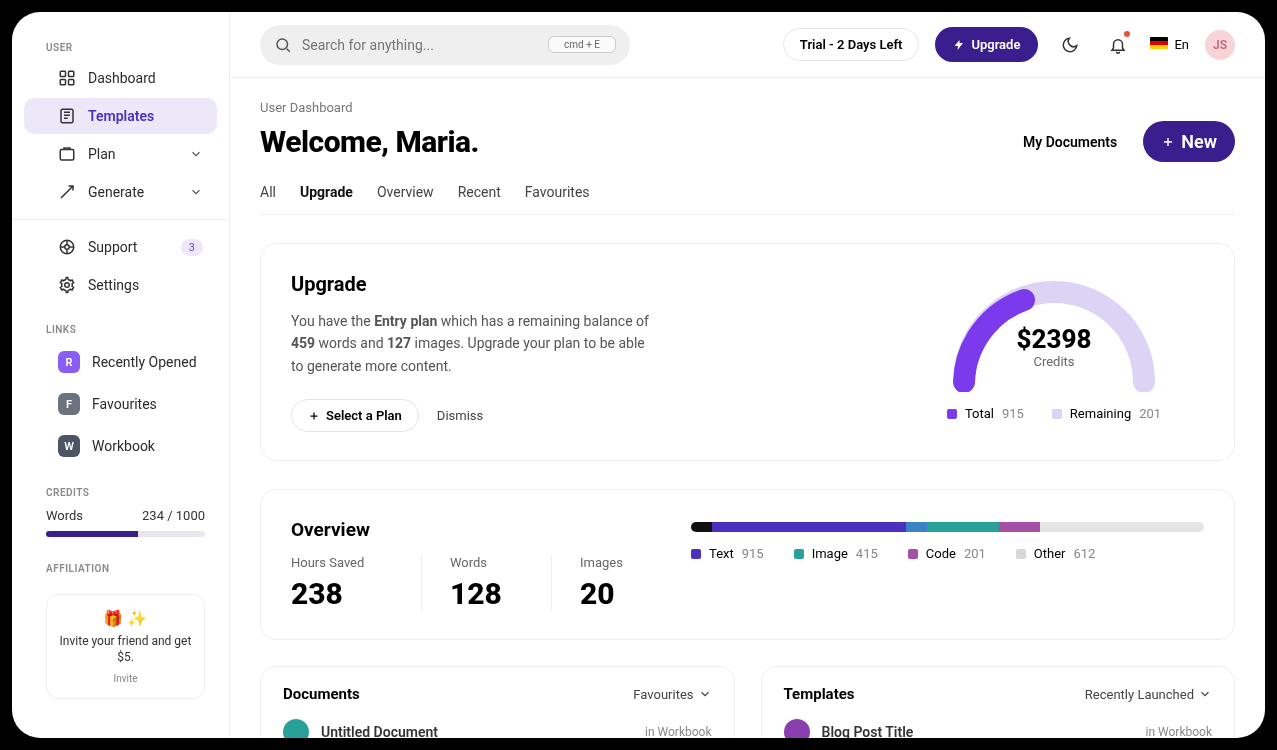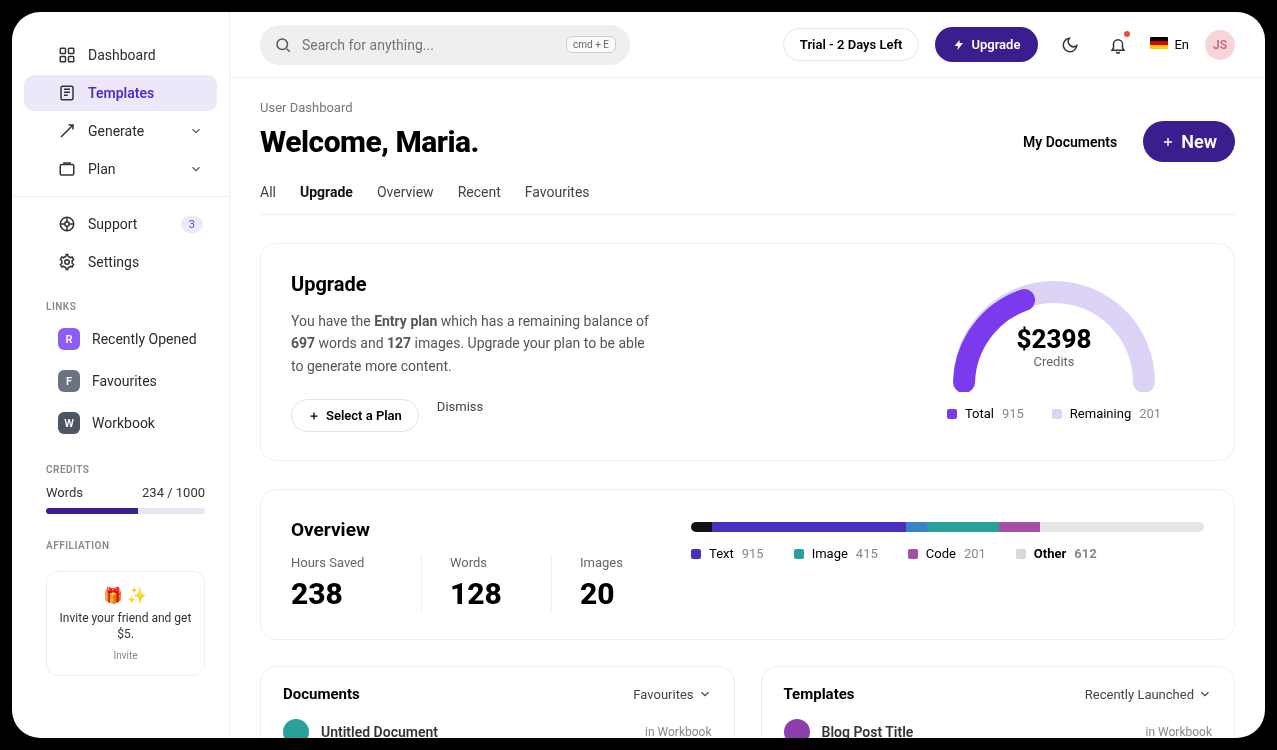--- a/index.html
+++ b/index.html
@@ -24,21 +24,21 @@
   .credits-fill { height: 100%; background: #3b1e8e; width: 58%; }
   .affil-card { margin: 14px 24px 0 34px; border: 1px solid #eee; border-radius: 12px; padding: 14px 10px; text-align: center; }
   .affil-card .emoji { font-size: 16px; margin-bottom: 6px; }
   .affil-card .txt { font-size: 12px; color: #333; line-height: 1.3; }
   .affil-card .invite { font-size: 10px; color: #888; margin-top: 8px; cursor: pointer; }
   
   .main { flex: 1; display: flex; flex-direction: column; overflow: hidden; }
   .topbar { height: 66px; display: flex; align-items: center; padding: 0 30px; border-bottom: 1px solid #eee; gap: 16px; }
   .search { flex: 0 0 370px; background: #efefef; border-radius: 22px; height: 40px; display: flex; align-items: center; padding: 0 14px; color: #777; gap: 10px; }
   .search input { border: none; background: transparent; outline: none; flex: 1; font-size: 14px; color: #333; }
-  .search .kbd { font-size: 10px; border: 1px solid #ccc; border-radius: 6px; padding: 2px 6px; color: #666; background:#fafafa;margin-left:35px; }
+  .search .kbd { font-size: 10px; border: 1px solid #ccc; border-radius: 6px; padding: 2px 15px; color: #666; background:#fafafa;margin-left:35px; }
   .spacer { flex: 1; }
   .trial-pill { border: 1px solid #e5e5e5; border-radius: 20px; padding: 8px 16px; font-size: 13px; font-weight: 600; }
   .upgrade-btn { background: #3b1e8e; color: #fff; border-radius: 22px; padding: 10px 18px; font-size: 13px; font-weight: 600; display: flex; align-items: center; gap: 6px; cursor: pointer; }
   .icon-btn { width: 32px; height: 32px; display: flex; align-items: center; justify-content: center; cursor: pointer; position: relative; }
   .notif-dot { position: absolute; top: 2px; right: 4px; width: 6px; height: 6px; background: #e94f37; border-radius: 50%; }
   .lang { display: flex; gap: 6px; font-size: 13px; cursor: pointer; }
   .flag { width: 18px; height: 12px; background: linear-gradient(to bottom, #000 33%, #dd0000 33% 66%, #ffce00 66%); border-radius: 1px; }
   .avatar { width: 30px; height: 30px; border-radius: 50%; background: #f6d4d8; color: #c0677a; font-size: 12px; font-weight: 600; display: flex; align-items: center; justify-content: center; }
   
   .content { padding: 22px 30px 0 30px; overflow: auto; flex: 1; }
@@ -50,21 +50,21 @@
   .new-btn { background: #3b1e8e; color: #fff; border-radius: 22px; padding: 10px 18px; font-size: 18px; font-weight: 600; display: flex; align-items: center; gap: 6px; cursor: pointer; }
   .tabs { display: flex; gap: 24px; margin-top: 14px; border-bottom: 1px solid #eee; font-size: 14px; }
   .tab { padding: 8px 0 14px 0; color: #444; cursor: pointer; }
   .tab.active { font-weight: 700; color: #111; }
   
   .card { border: 1px solid #eee; border-radius: 16px; padding: 28px 30px; margin-top: 28px; }
   .upgrade-card { display: flex; gap: 20px; }
   .upgrade-left { flex: 1; }
   .upgrade-left h2 { font-size: 20px; font-weight: 700; margin-bottom: 14px; }
   .upgrade-left p { font-size: 14px; color: #555; line-height: 1.6; max-width: 360px; }
-  .upgrade-actions { margin-top: 22px; display: flex; gap: 18px; }
+  .upgrade-actions { margin-top: 22px; display: flex; gap: 18px; align-items: center; }
   .select-plan { border: 1px solid #e3e3e3; border-radius: 20px; padding: 8px 16px; font-size: 13px; font-weight: 600; display: flex; align-items: center; gap: 6px; cursor: pointer; }
   .dismiss { font-size: 13px; color: #444; cursor: pointer; }
   .gauge-wrap { width: 300px; text-align: center; }
   .gauge { position: relative; width: 220px; height: 120px; margin: 0 auto; }
   .gauge svg { width: 220px; height: 120px; }
   .gauge-center { position: absolute; left: 0; right: 0; top: 52px; }
   .gauge-val { font-size: 26px; font-weight: 800; }
   .gauge-label { font-size: 13px; color: #666; }
   .legend { display: flex; gap: 28px; justify-content: center; margin-top: 14px; font-size: 13px; }
   .legend .item { display: flex; align-items: center; gap: 8px; }
@@ -93,20 +93,21 @@
   .li-title { font-size: 14px; font-weight: 600; color: #333; }
   .li-meta { margin-left: auto; font-size: 12px; color: #888; }
   svg { display: block; }
 </style>
 </head>
 <body>
 
 <div class="frame">
 
   <aside class="sidebar">
+    <div class="side-section-label">USER</div>
 
     <div class="side-item">
       <span class="side-icon">
         <svg width="18" height="18" viewBox="0 0 24 24" fill="none" stroke="currentColor" stroke-width="2">
             <rect x="3" y="3" width="7" height="7" rx="1"></rect>
             <rect x="14" y="3" width="7" height="7" rx="1"></rect>
             <rect x="3" y="14" width="7" height="7" rx="1"></rect>
             <rect x="14" y="14" width="7" height="7" rx="1"></rect>
           </svg>
       </span>
@@ -119,39 +120,39 @@
             <rect x="4" y="3" width="16" height="18" rx="2"></rect>
             <path d="M8 7h8M8 11h8M8 15h5"></path>
           </svg>
       </span>
       <span>Templates</span>
     </div>
 
     <div class="side-item">
       <span class="side-icon">
         <svg width="18" height="18" viewBox="0 0 24 24" fill="none" stroke="currentColor" stroke-width="2">
-            <path d="M4 20l16-16M14 4h6v6"></path>
-          </svg>
-      </span>
-      <span>Generate</span>
+            <rect x="3" y="6" width="18" height="14" rx="2"></rect>
+            <path d="M8 6V4h8v2"></path>
+          </svg>
+      </span>
+      <span>Plan</span>
       <span class="chev">
         <svg width="14" height="14" viewBox="0 0 24 24" fill="none" stroke="currentColor" stroke-width="2">
             <polyline points="6 9 12 15 18 9"></polyline>
           </svg>
       </span>
     </div>
 
     <div class="side-item">
       <span class="side-icon">
         <svg width="18" height="18" viewBox="0 0 24 24" fill="none" stroke="currentColor" stroke-width="2">
-            <rect x="3" y="6" width="18" height="14" rx="2"></rect>
-            <path d="M8 6V4h8v2"></path>
-          </svg>
-      </span>
-      <span>Plan</span>
+            <path d="M4 20l16-16M14 4h6v6"></path>
+          </svg>
+      </span>
+      <span>Generate</span>
       <span class="chev">
         <svg width="14" height="14" viewBox="0 0 24 24" fill="none" stroke="currentColor" stroke-width="2">
             <polyline points="6 9 12 15 18 9"></polyline>
           </svg>
       </span>
     </div>
 
     <div class="side-divider"></div>
 
     <div class="side-item">
@@ -274,21 +275,21 @@
         <div class="tab active">Upgrade</div>
         <div class="tab">Overview</div>
         <div class="tab">Recent</div>
         <div class="tab">Favourites</div>
       </div>
 
       <div class="card upgrade-card">
         <div class="upgrade-left">
           <h2>Upgrade</h2>
           <p>
-            <span>You have the </span><b>Entry plan</b><span> which has a remaining balance of </span><b>697</b><span> words and </span><b>127</b><span> images. Upgrade your plan to be able to generate more content.</span>
+            <span>You have the </span><b>Entry plan</b><span> which has a remaining balance of </span><b>459</b><span> words and </span><b>127</b><span> images. Upgrade your plan to be able to generate more content.</span>
           </p>
           <div class="upgrade-actions">
             <div class="select-plan">
               <span>
                 <svg width="12" height="12" viewBox="0 0 24 24" fill="none" stroke="currentColor" stroke-width="2.5">
                     <path d="M12 5v14M5 12h14"></path>
                   </svg>
               </span>
               <span>Select a Plan</span>
             </div>
@@ -360,21 +361,21 @@
               <div class="item" style="display:flex;align-items:center;gap:8px;">
                 <span class="sq" style="background:#2aa198"></span>
                 <span>Image</span>
                 <span class="muted">415</span>
               </div>
               <div class="item" style="display:flex;align-items:center;gap:8px;">
                 <span class="sq" style="background:#a64fa6"></span>
                 <span>Code</span>
                 <span class="muted">201</span>
               </div>
-              <div class="item" style="display:flex;align-items:center;gap:8px;font-weight:bold;">
+              <div class="item" style="display:flex;align-items:center;gap:8px;">
                 <span class="sq" style="background:#d9d9d9"></span>
                 <span>Other</span>
                 <span class="muted">612</span>
               </div>
             </div>
           </div>
         </div>
       </div>
 
       <div class="lists-row">

